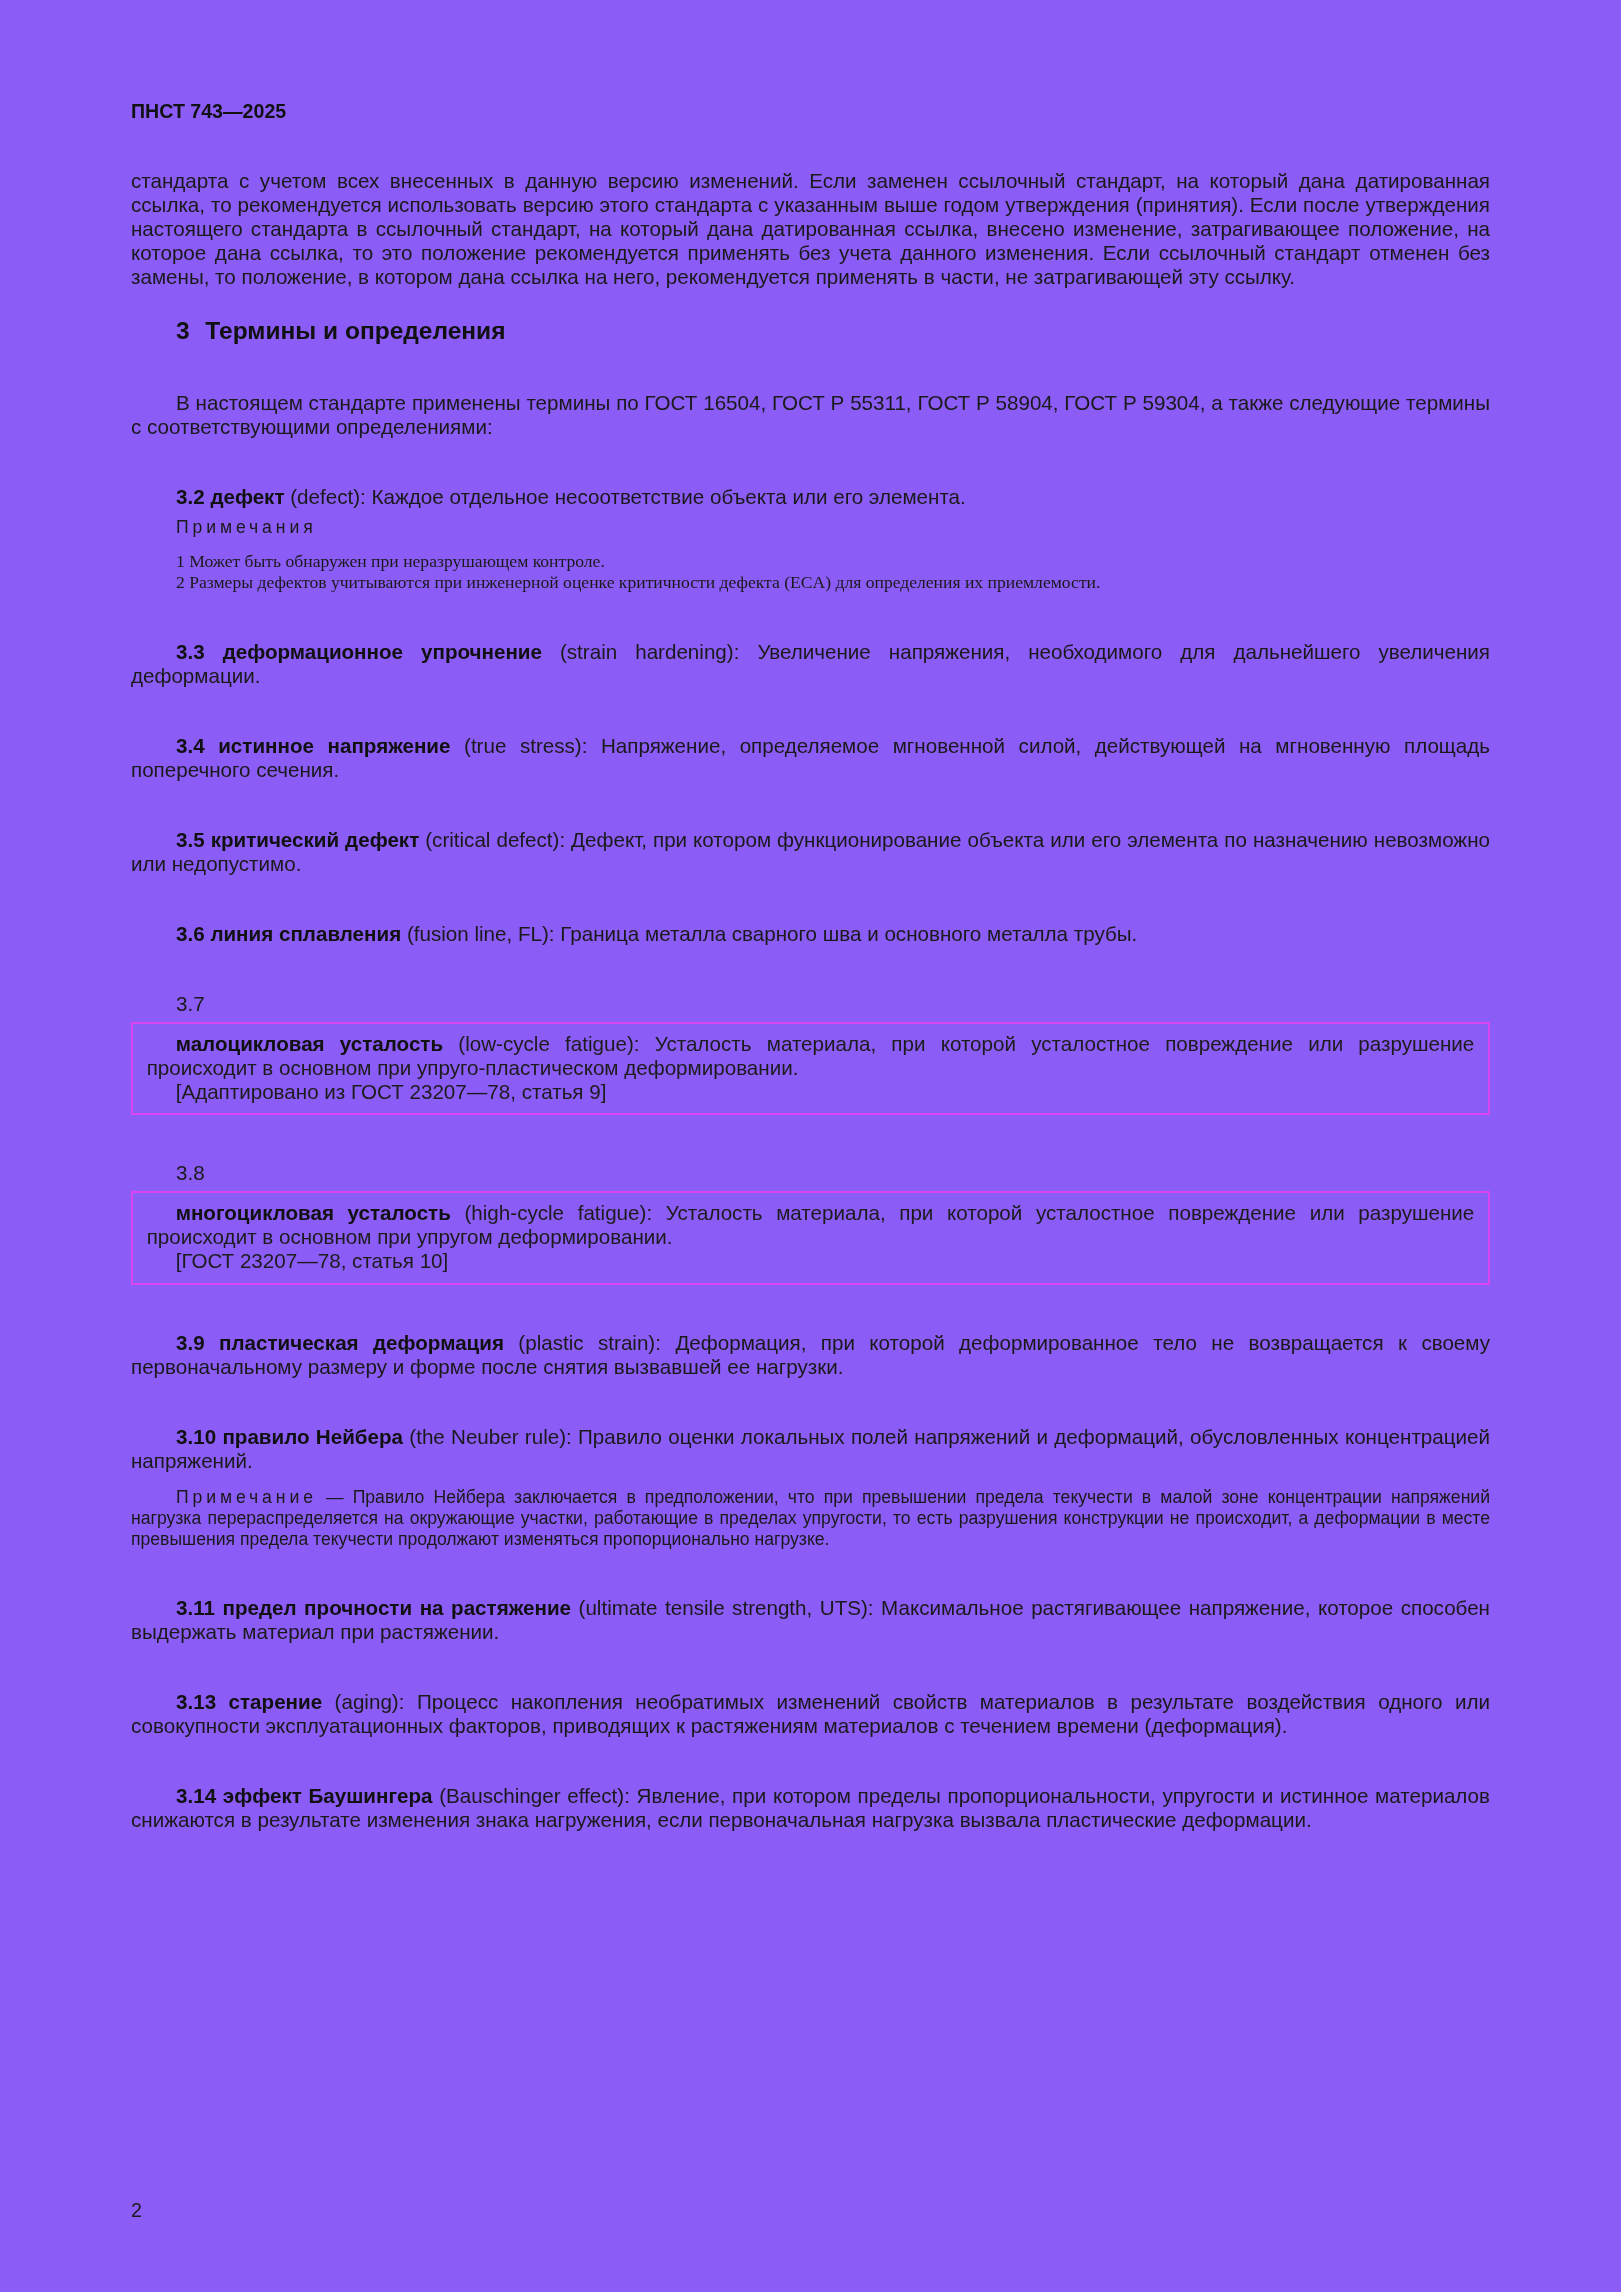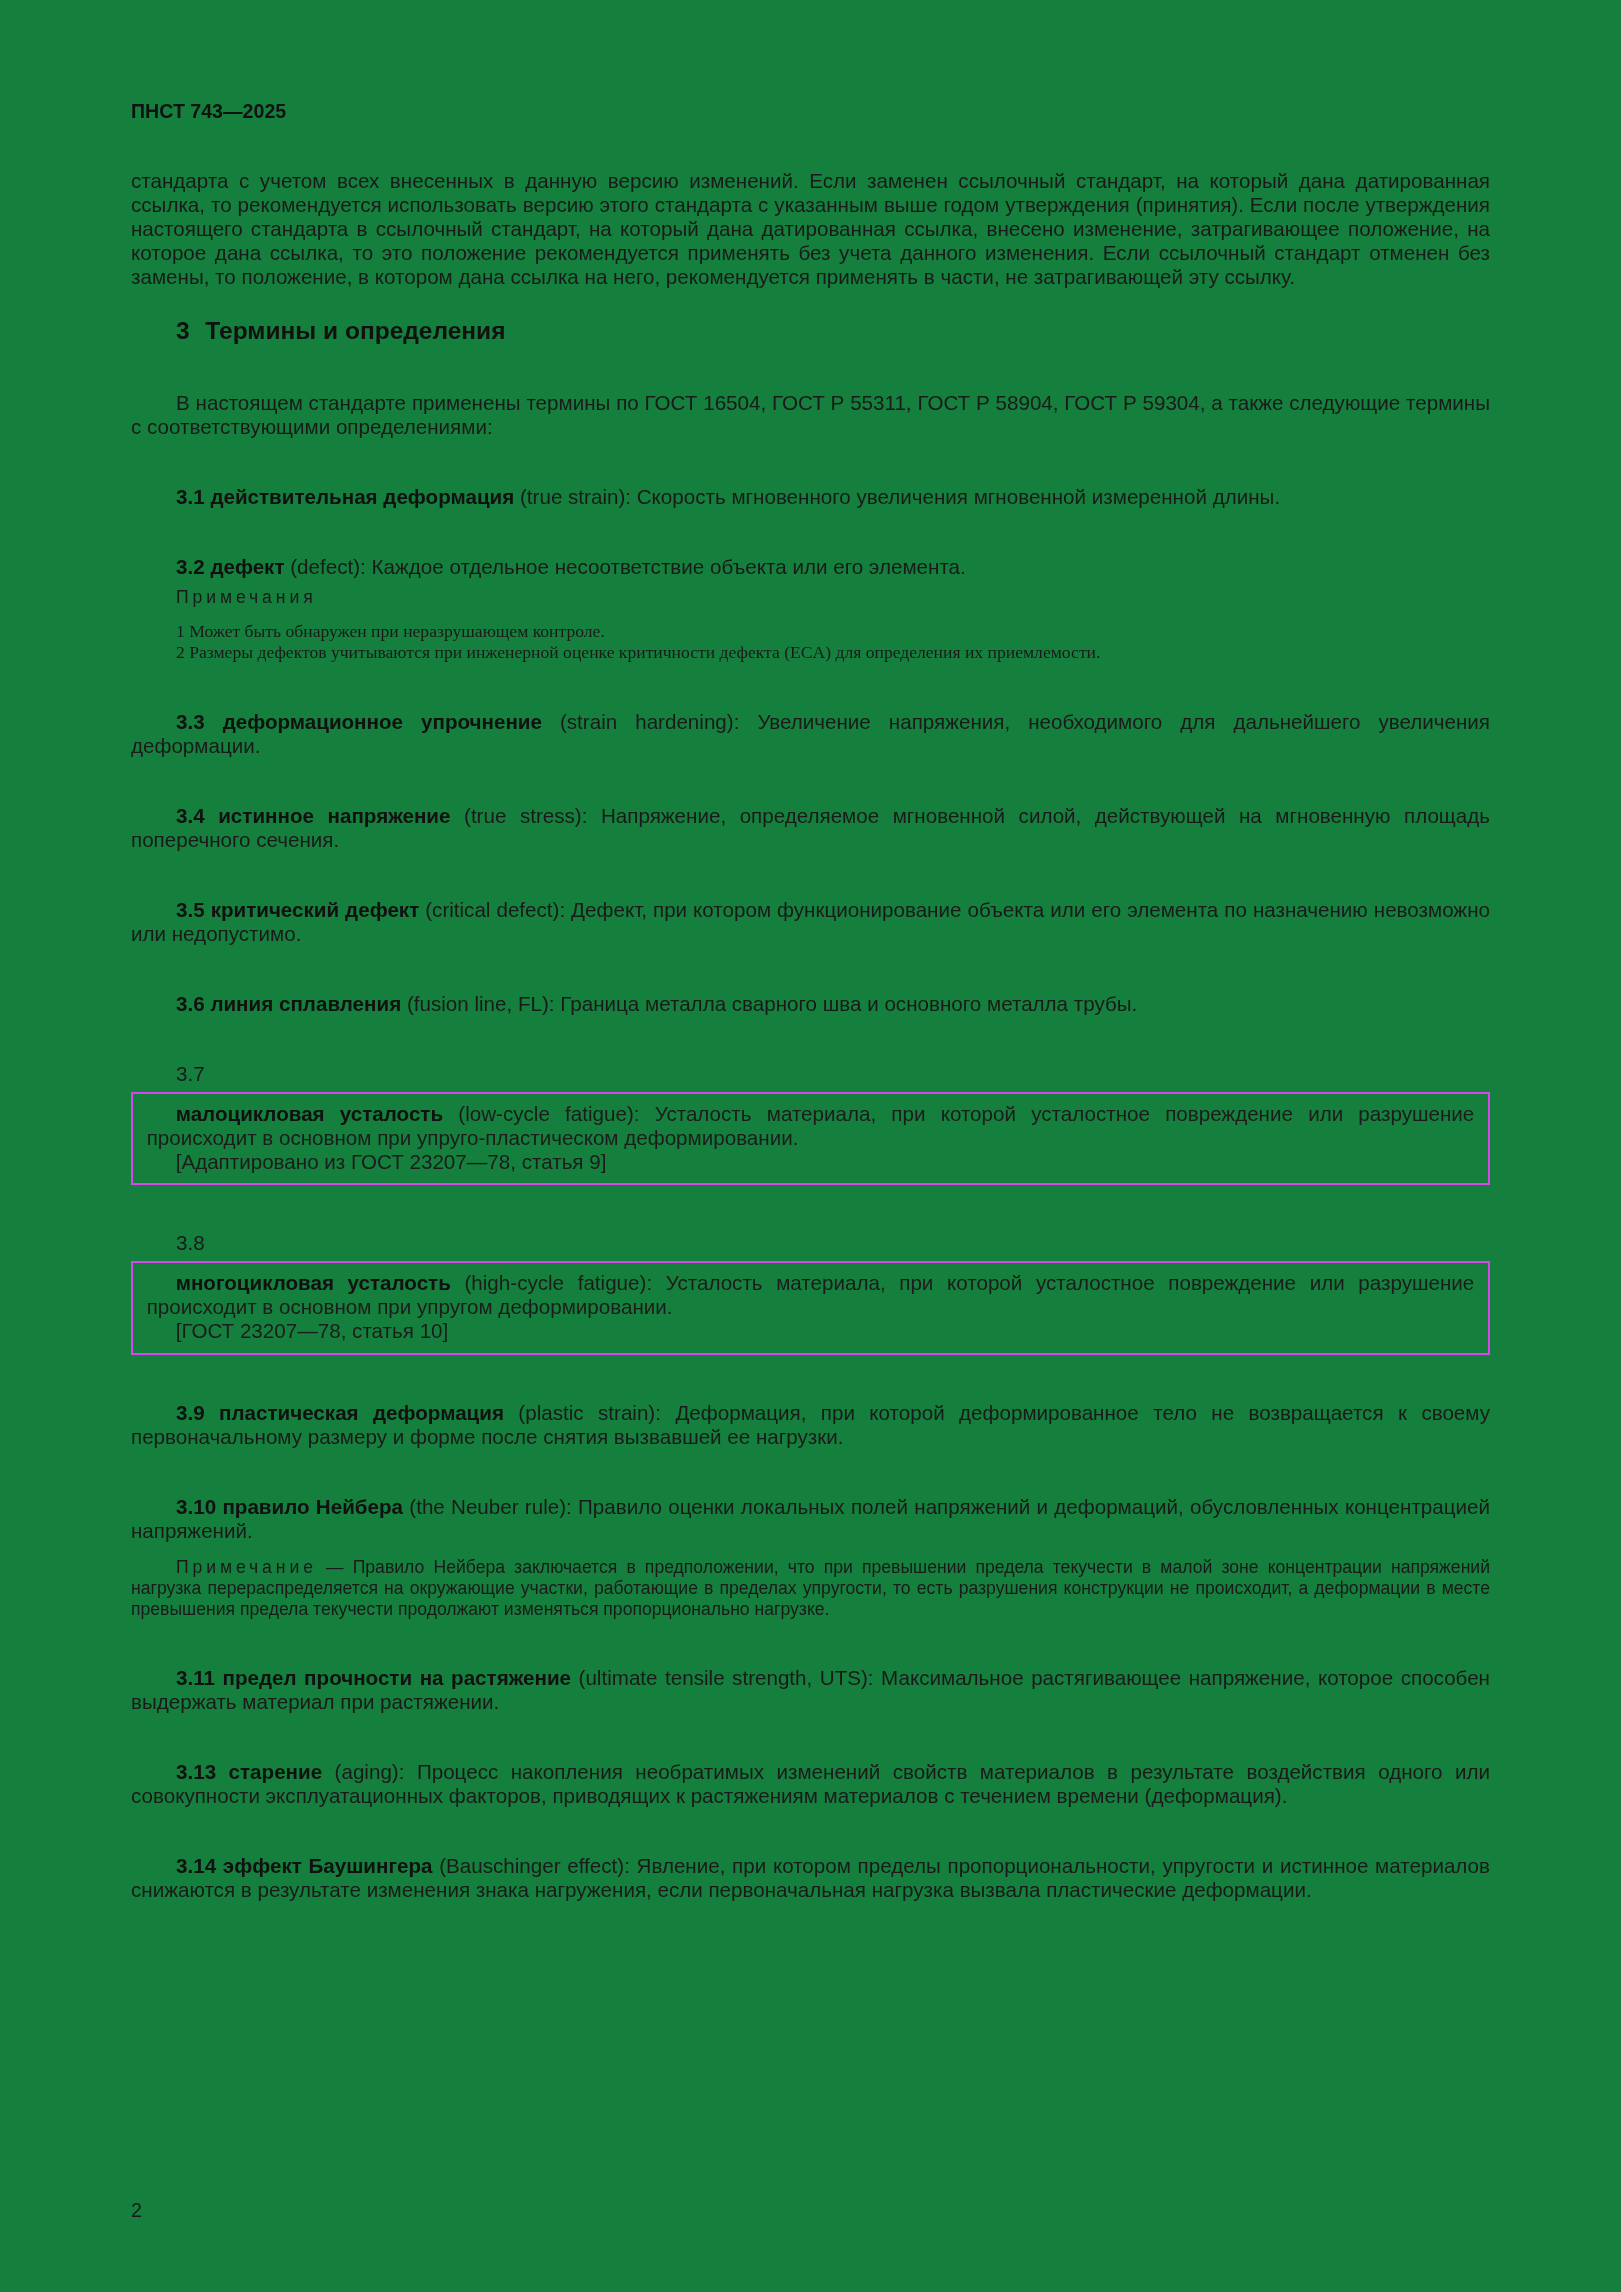--- a/index.html
+++ b/index.html
@@ -3,21 +3,21 @@
 <meta charset="utf-8">
 <style>
   * { margin: 0; padding: 0; box-sizing: border-box; }
   html, body { background: #e8e8e8; }
   body { font-family: "Liberation Sans", sans-serif; }
   .page {
     position: relative;
     width: 1621px;
     height: 2293px;
     margin: 0 auto;
-    background: #15803d;
+    background: #8b5cf6;
     color: #1c1c1c;
     padding: 100px 131px 0 131px;
     overflow: hidden;
   }
   .doc-header {
     font-size: 19.6px;
     font-weight: bold;
     margin-bottom: 25.5px;
     color: #111;
   }
@@ -83,21 +83,20 @@
 <div class="page">
 
   <div class="doc-header">ПНСТ 743—2025</div>
 
   <p class="cont body-text">стандарта с учетом всех внесенных в данную версию изменений. Если заменен ссылочный стандарт, на который дана датированная ссылка, то рекомендуется использовать версию этого стандарта с указанным выше годом утверждения (принятия). Если после утверждения настоящего стандарта в ссылочный стандарт, на который дана датированная ссылка, внесено изменение, затрагивающее положение, на которое дана ссылка, то это положение рекомендуется применять без учета данного изменения. Если ссылочный стандарт отменен без замены, то положение, в котором дана ссылка на него, рекомендуется применять в части, не затрагивающей эту ссылку.</p>
 
   <h2 class="section-heading"><span class="sec-num">3</span><span>Термины и определения</span></h2>
 
   <p class="para">В настоящем стандарте применены термины по ГОСТ 16504, ГОСТ Р 55311, ГОСТ Р 58904, ГОСТ Р 59304, а также следующие термины с соответствующими определениями:</p>
 
-  <p class="para"><b>3.1</b> <b>действительная деформация</b> <span>(true strain):</span> <span>Скорость мгновенного увеличения мгновенной измеренной длины.</span></p>
 
   <p class="para"><b>3.2</b> <b>дефект</b> <span>(defect):</span> <span>Каждое отдельное несоответствие объекта или его элемента.</span></p>
 
   <div class="notes">
     <p class="notes-title">Примечания</p>
     <p class="note-item">1 Может быть обнаружен при неразрушающем контроле.</p>
     <p class="note-item">2 Размеры дефектов учитываются при инженерной оценке критичности дефекта (ECA) для определения их приемлемости.</p>
   </div>
 
   <p class="para"><b>3.3</b> <b>деформационное упрочнение</b> <span>(strain hardening):</span> <span>Увеличение напряжения, необходимого для дальнейшего увеличения деформации.</span></p>

